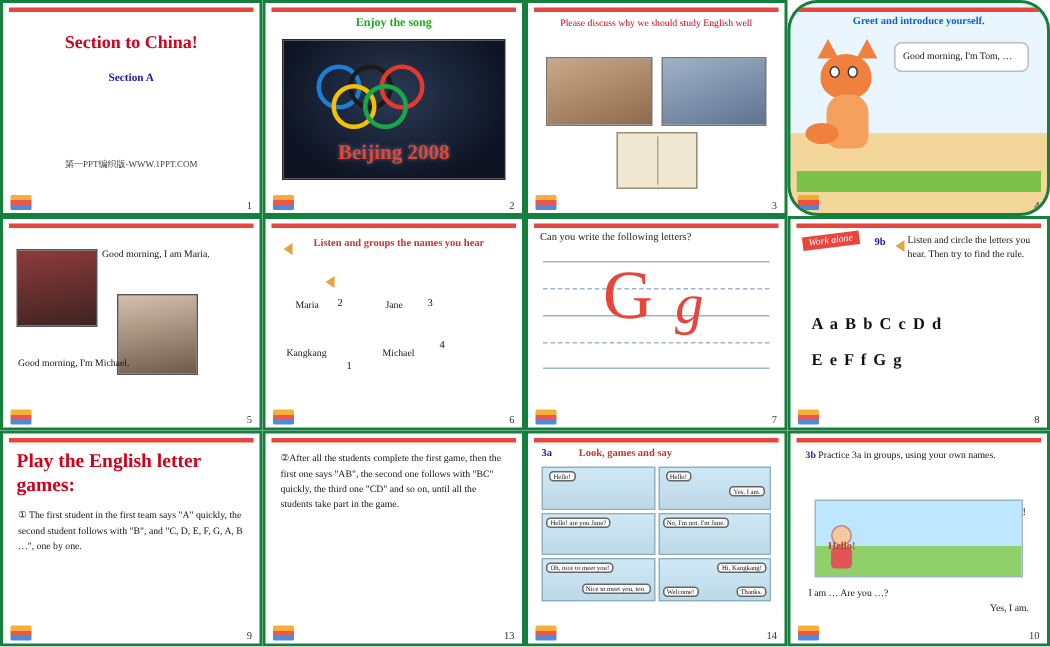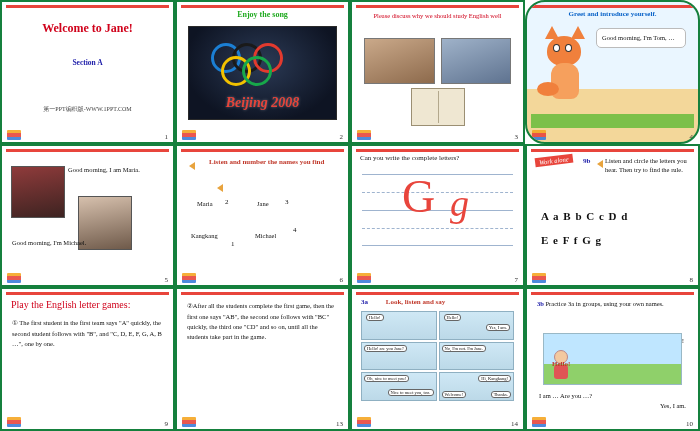--- a/index.html
+++ b/index.html
@@ -67,21 +67,21 @@
     font-family: "Liberation Serif", serif;
   }
   .s1 .welcome {
     margin-top: 15px;
     color: #d0021b;
     font-weight: bold;
     font-size: 12px;
     font-family: "Liberation Serif", serif;
   }
   .s1 .section {
-    margin-top: 22px;
+    margin-top: 11px;
     color: #1a1aa8;
     font-weight: bold;
     font-size: 7.5px;
     font-family: "Liberation Serif", serif;
   }
   .s1 .footer {
     position: absolute;
     left: 0; right: 0;
     bottom: 14px;
     font-size: 6px;
@@ -128,21 +128,20 @@
   .ring.y { border-color: #f2c200; left: 10px; top: 13px; }
   .ring.g { border-color: #17a84a; left: 31px; top: 13px; }
   .beijing {
     position: absolute;
     left: 0; right: 0;
     bottom: 8px;
     text-align: center;
     color: #e6443a;
     font-size: 14px;
     font-weight: bold;
-    font-style: italic;
     font-family: "Liberation Serif", serif;
     text-shadow: 0 0 3px rgba(255,255,255,.35);
   }
 
   
   .s3 .title {
     color: #d0021b;
     font-size: 6.5px;
     text-align: center;
     margin-top: 5px;
@@ -402,22 +401,22 @@
     font-weight: bold;
     color: #111;
     line-height: 1.9;
     letter-spacing: 1px;
     font-family: "Liberation Serif", serif;
   }
 
   
   .s9 .title {
     color: #d0021b;
-    font-weight: normal;
-    font-size: 10px;
+    font-weight: bold;
+    font-size: 13px;
     margin: 6px 0 0 5px;
     font-family: "Liberation Serif", serif;
   }
   .s9 .body {
     margin: 8px 6px 0 6px;
     font-size: 6.5px;
     color: #111;
     line-height: 1.6;
     font-family: "Liberation Serif", serif;
   }
@@ -521,21 +520,21 @@
   }
 </style>
 </head>
 <body>
 
 <div class="deck">
 
   <div class="slide s1">
     <div class="topbar"></div>
     <div class="slide-inner">
-      <div class="welcome">Welcome to Jane!</div>
+      <div class="welcome">Section to China!</div>
       <div class="section">Section A</div>
       <div class="footer">第一PPT编织版-WWW.1PPT.COM</div>
     </div>
     <div class="logo"></div>
     <div class="pagenum">1</div>
   </div>
 
   <div class="slide s2">
     <div class="topbar"></div>
     <div class="slide-inner">
@@ -599,40 +598,40 @@
     </div>
     <div class="logo"></div>
     <div class="pagenum">5</div>
   </div>
 
   <div class="slide s6">
     <div class="topbar"></div>
     <div class="slide-inner">
       <div class="speaker" style="left:8px; top:12px;"></div>
       <div class="speaker" style="left:36px; top:34px;"></div>
-      <div class="title">Listen and number the names you find</div>
+      <div class="title">Listen and groups the names you hear</div>
       <div class="names">
         <span class="nm" style="left:16px; top:8px;">Maria</span>
         <span class="num" style="left:44px; top:6px;">2</span>
         <span class="nm" style="left:76px; top:8px;">Jane</span>
         <span class="num" style="left:104px; top:6px;">3</span>
         <span class="nm" style="left:10px; top:40px;">Kangkang</span>
         <span class="num" style="left:50px; top:48px;">1</span>
         <span class="nm" style="left:74px; top:40px;">Michael</span>
         <span class="num" style="left:112px; top:34px;">4</span>
       </div>
     </div>
     <div class="logo"></div>
     <div class="pagenum">6</div>
   </div>
 
   <div class="slide s7">
     <div class="topbar"></div>
     <div class="slide-inner">
-      <div class="title">Can you write the complete letters?</div>
+      <div class="title">Can you write the following letters?</div>
       <div class="lines">
         <div class="ln" style="top:0;"></div>
         <div class="ln mid" style="top:18px;"></div>
         <div class="ln" style="top:36px;"></div>
         <div class="ln mid" style="top:54px;"></div>
         <div class="ln" style="top:71px;"></div>
       </div>
       <div class="bigG">G</div>
       <div class="smallg">g</div>
     </div>
@@ -671,21 +670,21 @@
     </div>
     <div class="logo"></div>
     <div class="pagenum">13</div>
   </div>
 
   <div class="slide s11">
     <div class="topbar"></div>
     <div class="slide-inner">
       <div class="hdr">
         <span class="n">3a</span>
-        <span class="t">Look, listen and say</span>
+        <span class="t">Look, games and say</span>
       </div>
       <div class="comic">
         <div class="cell">
           <span class="bub" style="left:4px; top:2px;">Hello!</span>
         </div>
         <div class="cell">
           <span class="bub" style="left:4px; top:2px;">Hello!</span>
           <span class="bub" style="right:3px; top:12px;">Yes, I am.</span>
         </div>
         <div class="cell">

